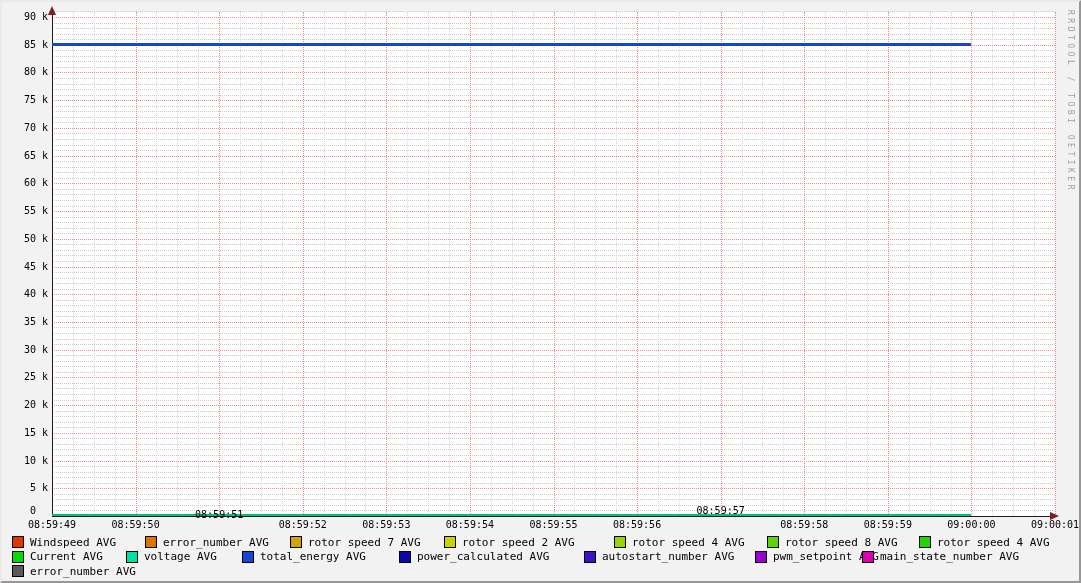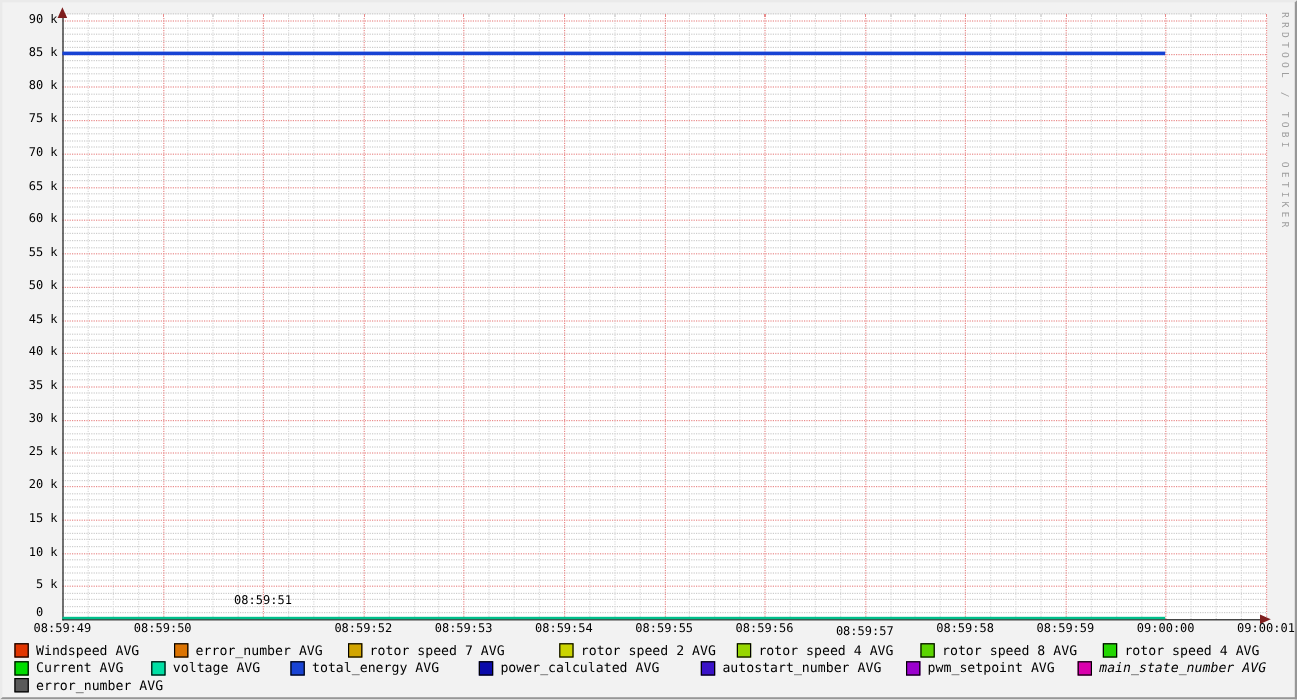--- a/index.html
+++ b/index.html
@@ -196,43 +196,43 @@
       <div class="ylabel" style="left: -14px; top: 203.056px;">55 k</div>
       <div class="ylabel" style="left: -14px; top: 175.333px;">60 k</div>
       <div class="ylabel" style="left: -14px; top: 147.611px;">65 k</div>
       <div class="ylabel" style="left: -14px; top: 119.889px;">70 k</div>
       <div class="ylabel" style="left: -14px; top: 92.1667px;">75 k</div>
       <div class="ylabel" style="left: -14px; top: 64.4444px;">80 k</div>
       <div class="ylabel" style="left: -14px; top: 36.7222px;">85 k</div>
       <div class="ylabel" style="left: -14px; top: 9px;">90 k</div>
       <div class="xlabel" style="left: 10px; top: 517px;">08:59:49</div>
       <div class="xlabel" style="left: 93.5833px; top: 517px;">08:59:50</div>
-      <div class="xlabel" style="left: 177.167px; top: 493px;">08:59:51</div>
+      <div class="xlabel" style="left: 177.167px; top: 507px;">08:59:51</div>
       <div class="xlabel" style="left: 260.75px; top: 517px;">08:59:52</div>
       <div class="xlabel" style="left: 344.333px; top: 517px;">08:59:53</div>
       <div class="xlabel" style="left: 427.917px; top: 517px;">08:59:54</div>
       <div class="xlabel" style="left: 511.5px; top: 517px;">08:59:55</div>
       <div class="xlabel" style="left: 595.083px; top: 517px;">08:59:56</div>
-      <div class="xlabel" style="left: 678.667px; top: 519px;">08:59:57</div>
+      <div class="xlabel" style="left: 678.667px; top: 503px;">08:59:57</div>
       <div class="xlabel" style="left: 762.25px; top: 517px;">08:59:58</div>
       <div class="xlabel" style="left: 845.833px; top: 517px;">08:59:59</div>
       <div class="xlabel" style="left: 929.417px; top: 517px;">09:00:00</div>
       <div class="xlabel" style="left: 1013px; top: 517px;">09:00:01</div>
     </div>
   <div class="watermark">RRDTOOL / TOBI OETIKER</div>
   <div id="legend-layer">
       <div class="legend-item" style="left: 10px; top: 534px;"><div class="legend-swatch" style="background: rgb(226, 53, 0);"></div><span>Windspeed AVG</span></div>
       <div class="legend-item" style="left: 143px; top: 534px;"><div class="legend-swatch" style="background: rgb(220, 115, 0);"></div><span>error_number AVG</span></div>
       <div class="legend-item" style="left: 288px; top: 534px;"><div class="legend-swatch" style="background: rgb(210, 165, 0);"></div><span>rotor speed 7 AVG</span></div>
-      <div class="legend-item" style="left: 464px; top: 534px; justify-content: space-between;"><div class="legend-swatch" style="background: rgb(203, 212, 0);"></div><span>rotor speed 2 AVG</span></div>
+      <div class="legend-item" style="left: 442px; top: 534px; justify-content: space-between;"><div class="legend-swatch" style="background: rgb(203, 212, 0);"></div><span>rotor speed 2 AVG</span></div>
       <div class="legend-item" style="left: 612px; top: 534px;"><div class="legend-swatch" style="background: rgb(151, 214, 0);"></div><span>rotor speed 4 AVG</span></div>
       <div class="legend-item" style="left: 765px; top: 534px;"><div class="legend-swatch" style="background: rgb(92, 214, 0);"></div><span>rotor speed 8 AVG</span></div>
       <div class="legend-item" style="left: 917px; top: 534px;"><div class="legend-swatch" style="background: rgb(34, 215, 0);"></div><span>rotor speed 4 AVG</span></div>
       <div class="legend-item" style="left: 10px; top: 548.5px;"><div class="legend-swatch" style="background: rgb(0, 221, 0);"></div><span>Current AVG</span></div>
       <div class="legend-item" style="left: 124px; top: 548.5px;"><div class="legend-swatch" style="background: rgb(0, 223, 164);"></div><span>voltage AVG</span></div>
       <div class="legend-item" style="left: 240px; top: 548.5px;"><div class="legend-swatch" style="background: rgb(24, 67, 212);"></div><span>total_energy AVG</span></div>
       <div class="legend-item" style="left: 397px; top: 548.5px;"><div class="legend-swatch" style="background: rgb(10, 10, 170);"></div><span>power_calculated AVG</span></div>
       <div class="legend-item" style="left: 582px; top: 548.5px;"><div class="legend-swatch" style="background: rgb(58, 18, 201);"></div><span>autostart_number AVG</span></div>
       <div class="legend-item" style="left: 753px; top: 548.5px;"><div class="legend-swatch" style="background: rgb(155, 0, 206);"></div><span>pwm_setpoint AVG</span></div>
-      <div class="legend-item" style="left: 896px; top: 548.5px; font-style: italic;"><div class="legend-swatch" style="background: rgb(218, 0, 173);"></div><span>main_state_number AVG</span></div>
+      <div class="legend-item" style="left: 860px; top: 548.5px;"><div class="legend-swatch" style="background: rgb(218, 0, 173);"></div><span>main_state_number AVG</span></div>
       <div class="legend-item" style="left: 10px; top: 563px;"><div class="legend-swatch" style="background: rgb(90, 90, 90);"></div><span>error_number AVG</span></div>
     </div>
 </div>
 
 </body></html>

